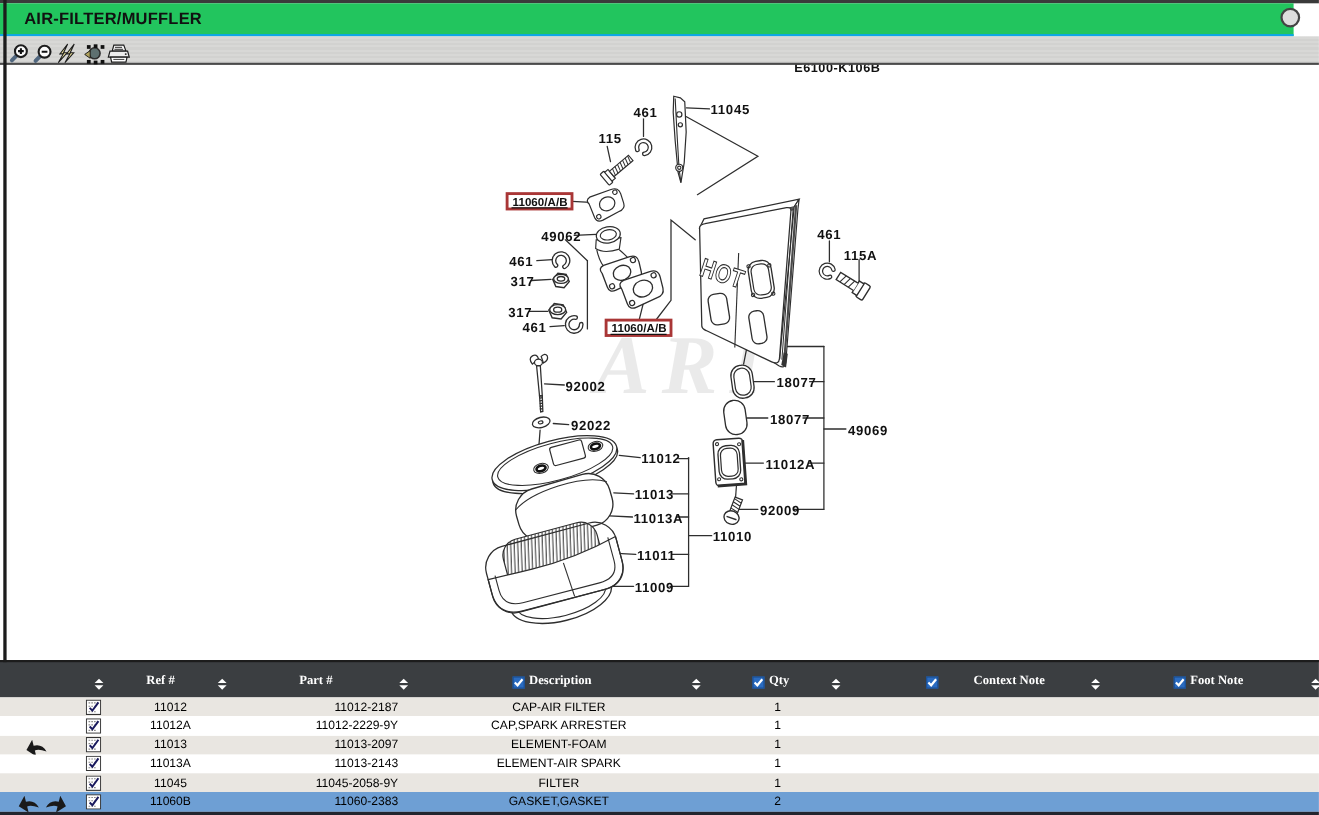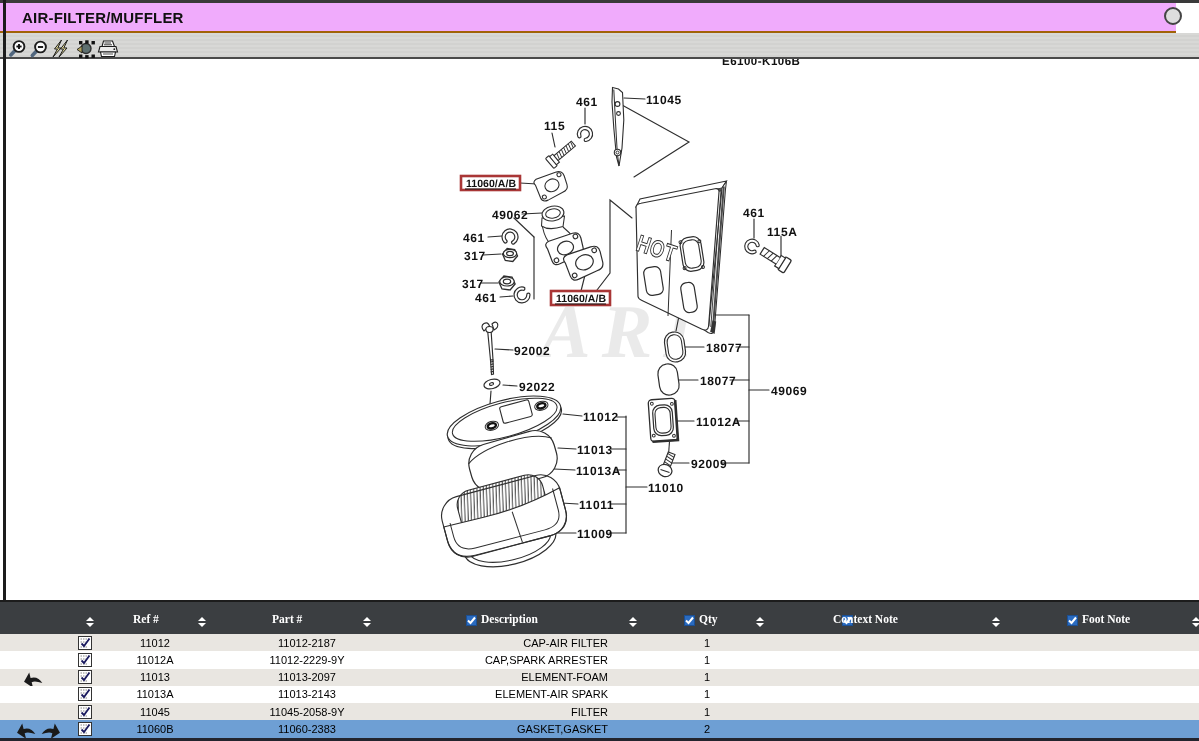--- a/index.html
+++ b/index.html
@@ -1,20 +1,20 @@
 <!DOCTYPE html>
 <html><head><meta charset="utf-8"><style>
 * { margin:0; padding:0; box-sizing:border-box; }
 html,body { width:1199px; height:741px; overflow:hidden; background:#fff;
   font-family:"Liberation Sans",sans-serif; }
 #page { position:relative; width:1199px; height:741px; }
 #diag { position:absolute; left:0; top:0; z-index:1; }
 #topstrip { position:absolute; left:0; top:0; width:1199px; height:3px; background:#3a3a3a; z-index:5; }
-#titlebar { position:absolute; left:0; top:3px; width:1176px; height:30px; background:#f0abfc;
-  border-bottom:2px solid #a16207; z-index:5; }
+#titlebar { position:absolute; left:0; top:3px; width:1176px; height:30px; background:#22c55e;
+  border-bottom:2px solid #0ea5e9; z-index:5; }
 #titlebar .t { position:absolute; left:22px; top:6px; font-size:15px; font-weight:bold; color:#111;
   letter-spacing:0.2px; }
 #tbicon { position:absolute; right:-6px; top:4px; width:18px; height:18px; border:2px solid #444;
   border-radius:50%; background:#ddd; }
 #toolbar { position:absolute; left:0; top:33px; width:1199px; height:26px;
   background:repeating-linear-gradient(180deg,#d8d8d6 0px,#d8d8d6 2px,#d2d2d0 2px,#d2d2d0 4px); border-bottom:2px solid #4a4a4a; z-index:5; }
 #leftline { position:absolute; left:3px; top:0; width:2.5px; height:602px; background:#1c1c1c; z-index:6; }
 #tablewrap { position:absolute; left:0; top:600px; width:1199px; height:141px; z-index:5; }
 #thead { position:absolute; left:0; top:0; width:1199px; height:34px; background:#3b3e41;
   border-top:2px solid #1c1c1c; }
@@ -24,22 +24,22 @@
 .sad { position:absolute; width:0; height:0; border-left:4.5px solid transparent;
   border-right:4.5px solid transparent; border-top:4.5px solid #fff; }
 .hcb { position:absolute; width:11px; height:11px; background:#2a6bc0; border:1px solid #1b4f93; }
 .hcb svg { position:absolute; left:-1px; top:-1px; }
 #rows { position:absolute; left:0; top:34px; width:1199px; }
 .row { position:relative; width:1199px; height:17.3px; font-size:11px; color:#000; }
 .row.g { background:#e9e6e1; }
 .row.w { background:#fff; }
 .row.b { background:#6e9fd4; }
 .row span.c1 { position:absolute; left:105px; width:100px; text-align:center; top:2.5px; }
-.row span.c2 { position:absolute; left:232px; width:150px; text-align:center; top:2.5px; }
-.row span.c3 { position:absolute; left:408px; width:200px; text-align:right; top:2.5px; }
+.row span.c2 { position:absolute; left:212px; width:150px; text-align:right; top:2.5px; }
+.row span.c3 { position:absolute; left:408px; width:200px; text-align:center; top:2.5px; }
 .row span.c4 { position:absolute; left:682px; width:50px; text-align:center; top:2.5px; }
 .ric { position:absolute; left:78px; top:1.5px; }
 .arl { position:absolute; left:23px; top:1px; }
 .arl2 { position:absolute; left:16px; top:1px; }
 .arr2 { position:absolute; left:36px; top:1px; }
 #botstrip { position:absolute; left:0; top:137.8px; width:1199px; height:3.2px; background:#23252e; }
 </style></head>
 <body>
 <div id="page">
   <svg id="diag" width="1199" height="741" viewBox="0 0 1199 741" text-rendering="geometricPrecision">
@@ -343,21 +343,21 @@
           </svg>
         </div>
         <div class="ht" style="left:699px">Qty</div>
         <div class="sa" style="left:756.0px;top:14.5px"></div>
         <div class="sad" style="left:756.0px;top:21px"></div>
         <div class="hcb" style="left:842px;top:13px">
           <svg width="11" height="11" viewBox="0 0 11 11">
             <path d="M2,5.5 L4.5,8 L9,2.5" fill="none" stroke="#fff" stroke-width="2"></path>
           </svg>
         </div>
-        <div class="ht" style="left:833px">Context Note</div>
+        <div class="ht" style="left:885px">Context Note</div>
         <div class="sa" style="left:992.0px;top:14.5px"></div>
         <div class="sad" style="left:992.0px;top:21px"></div>
         <div class="hcb" style="left:1067px;top:13px">
           <svg width="11" height="11" viewBox="0 0 11 11">
             <path d="M2,5.5 L4.5,8 L9,2.5" fill="none" stroke="#fff" stroke-width="2"></path>
           </svg>
         </div>
         <div class="ht" style="left:1082px">Foot Note</div>
         <div class="sa" style="left:1191.5px;top:14.5px"></div>
         <div class="sad" style="left:1191.5px;top:21px"></div>

